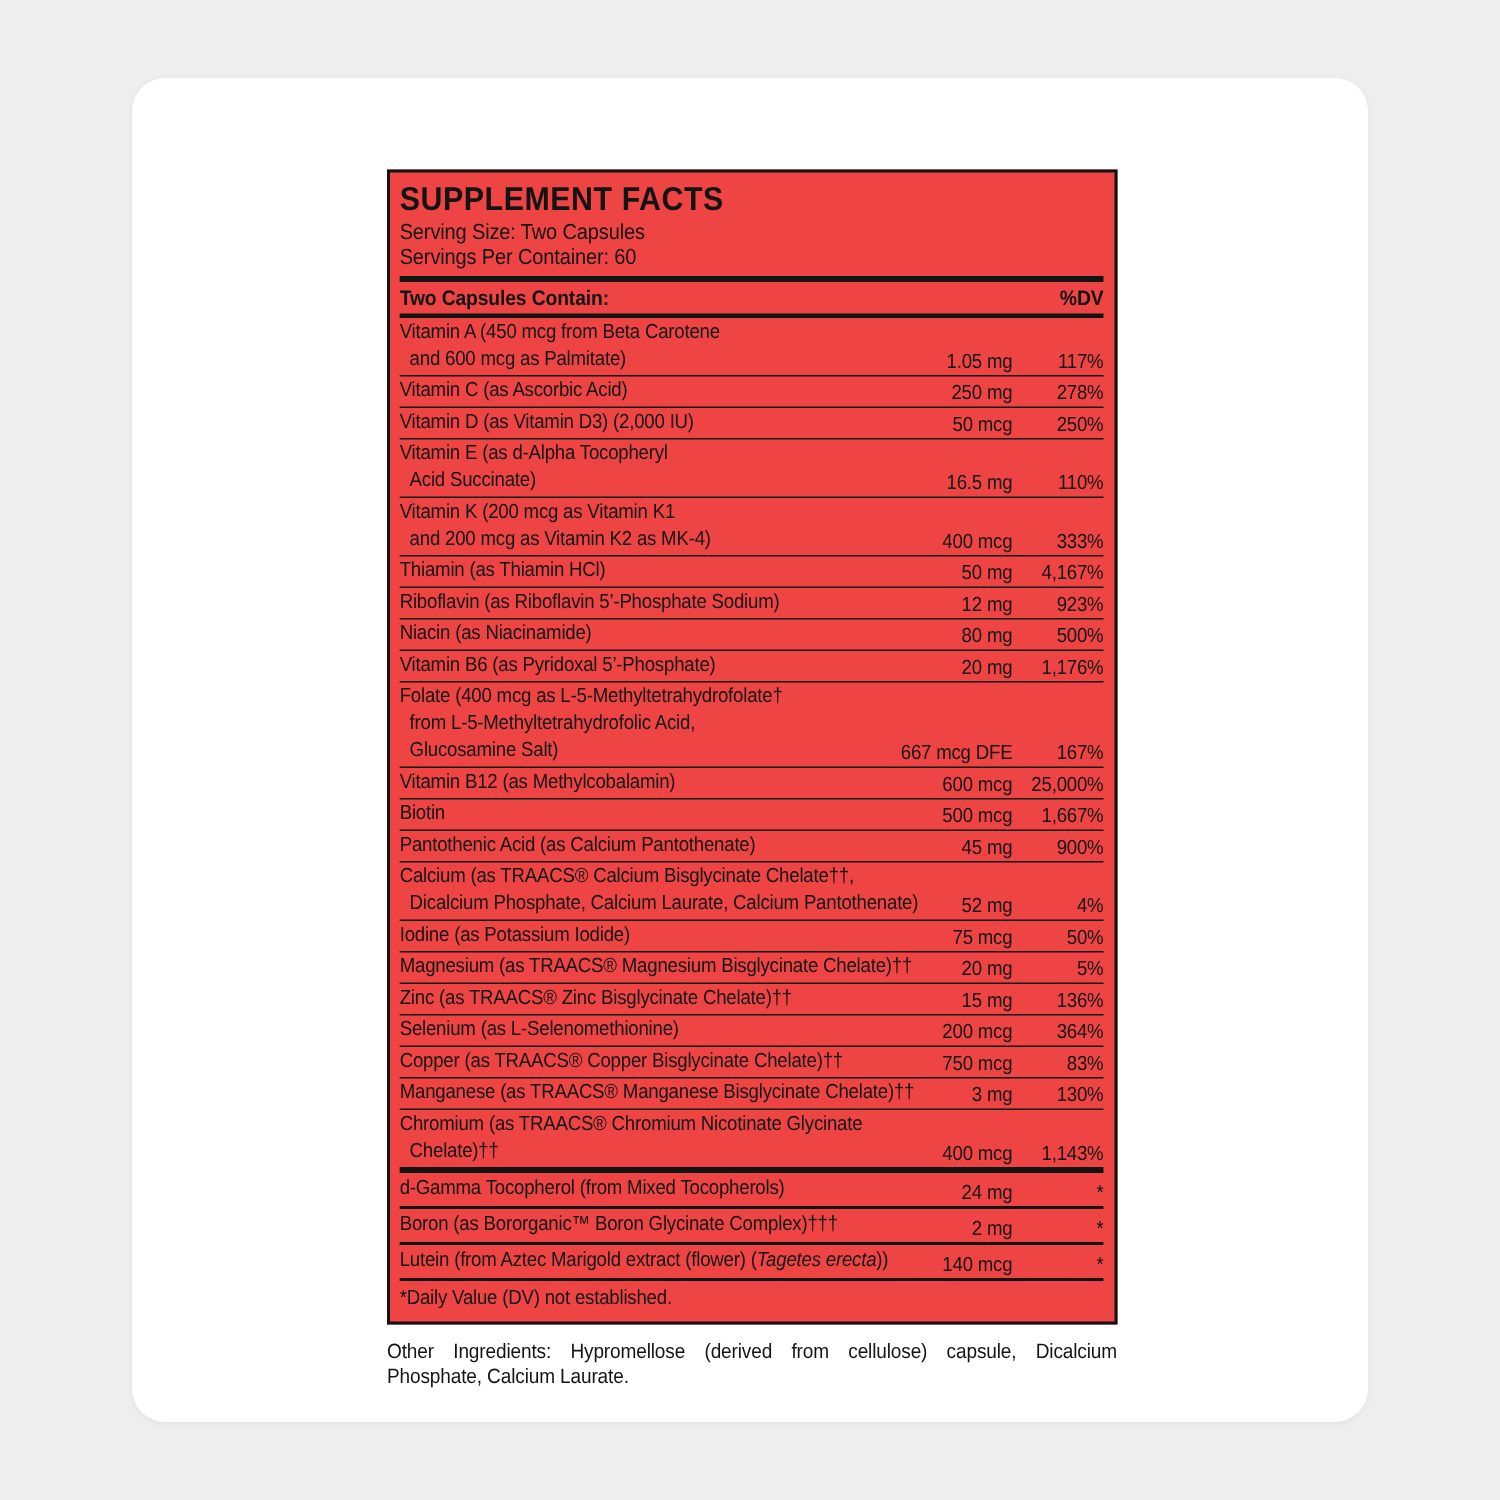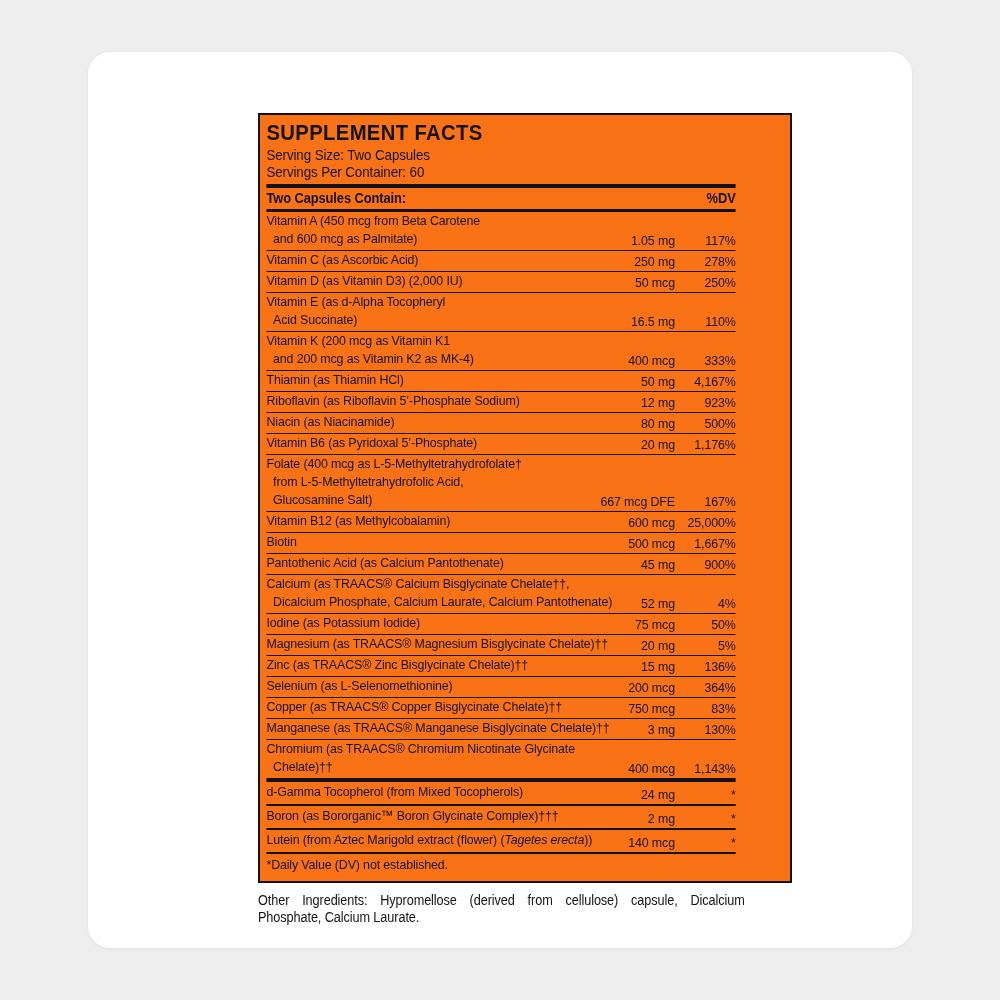--- a/index.html
+++ b/index.html
@@ -18,24 +18,24 @@
     background: #ffffff;
     border-radius: 22px;
     box-shadow: 0 1px 4px rgba(0,0,0,0.05);
   }
   .panel {
     position: absolute;
     left: 170px; top: 61px;
     width: 487px;
   }
   .facts-box {
-    width: 534px;
+    width: 487px;
     border: 2.5px solid #121212;
     overflow: hidden;
-    background: #f97316;
+    background: #ef4444;
   }
   
   .condense {
     width: 524px;
     transform: scaleX(0.92);
     transform-origin: 0 0;
     padding: 5px 7px 4px 7px;
   }
   .title {
     font-size: 22px;

